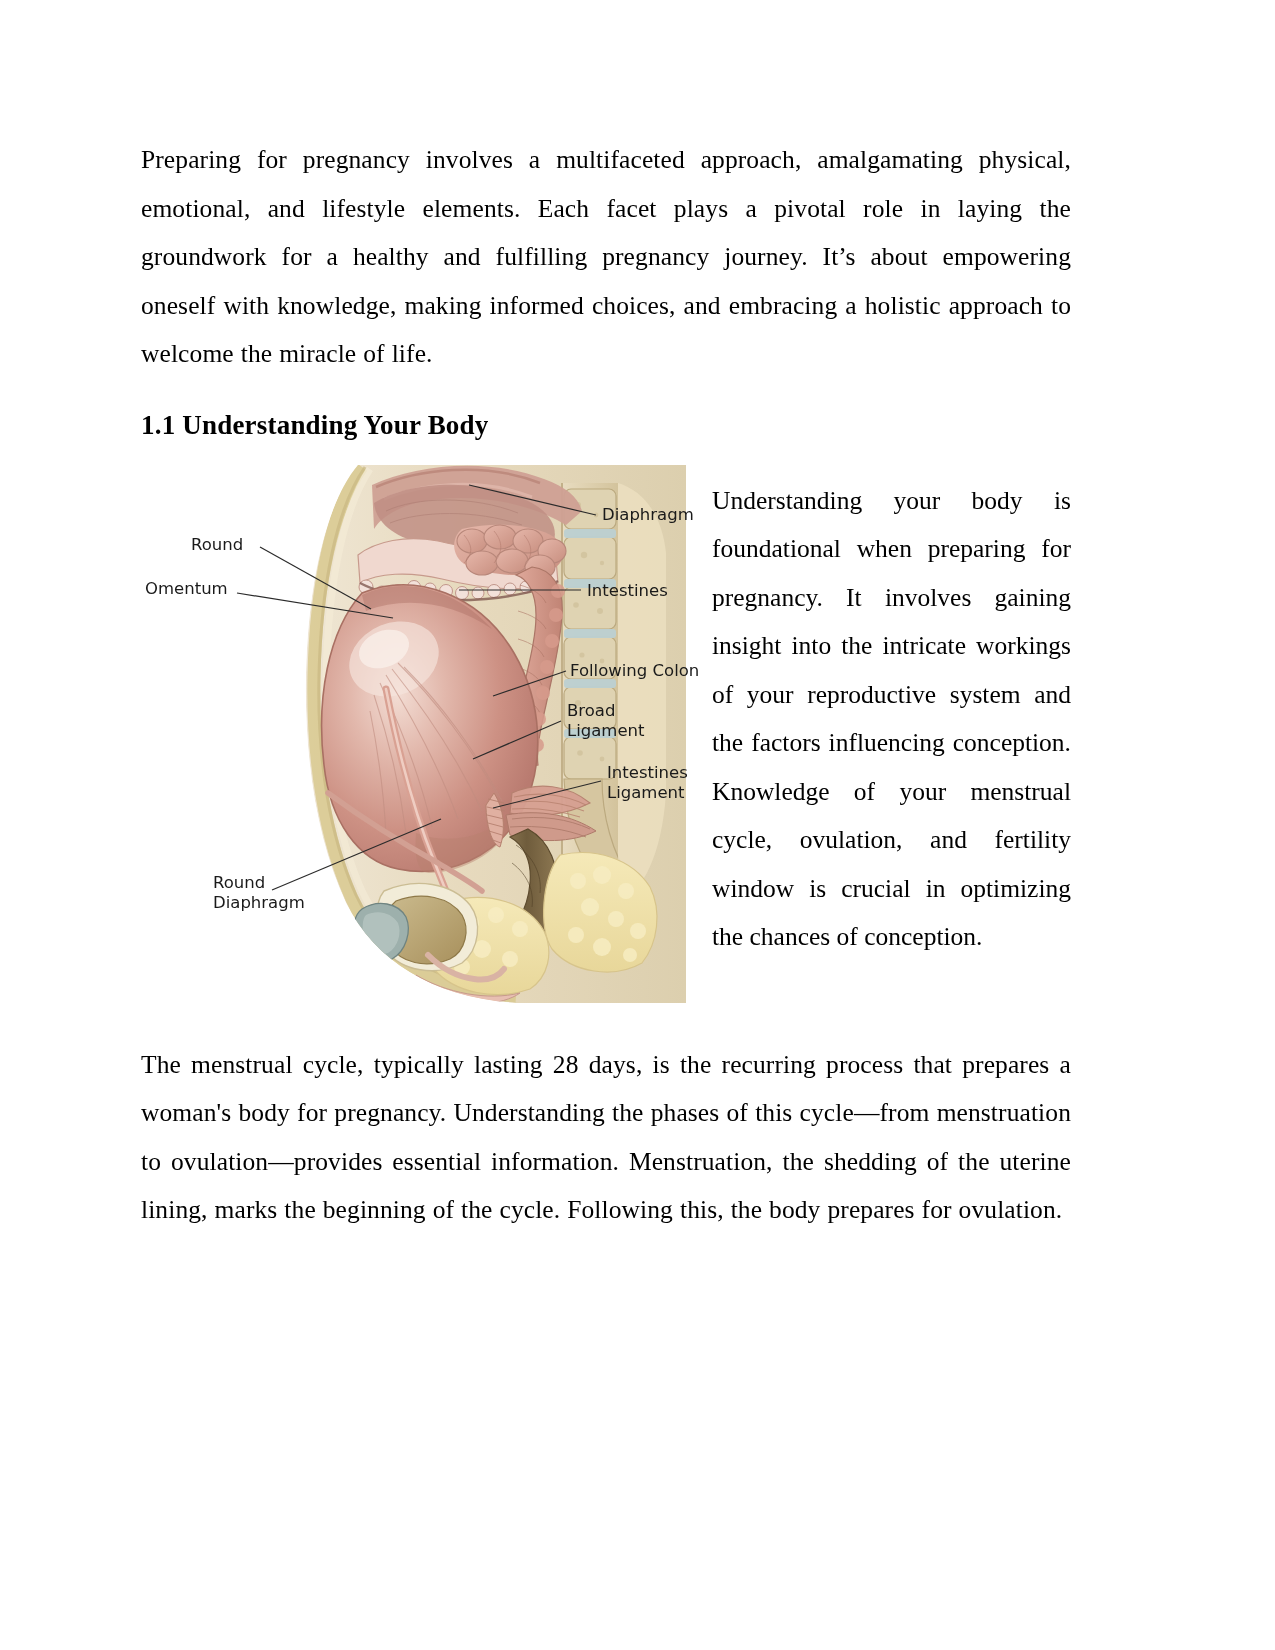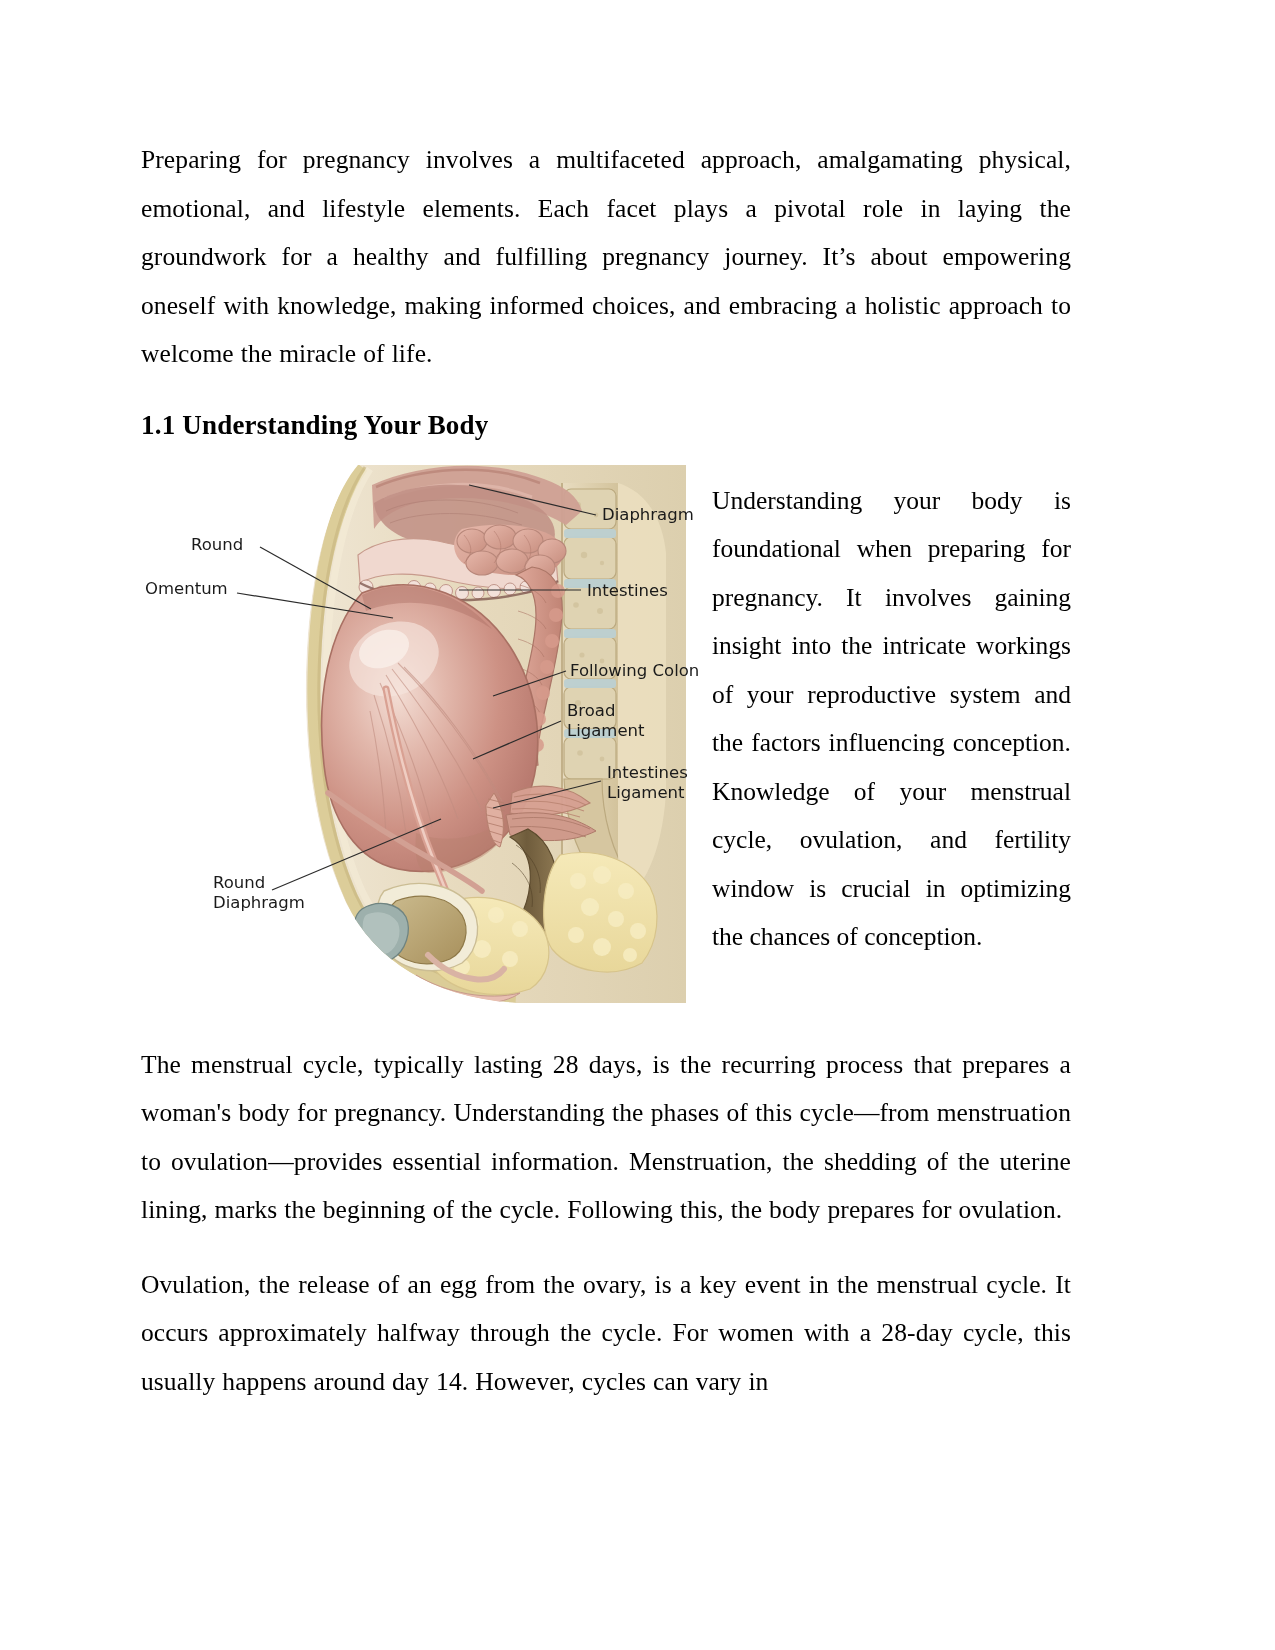--- a/index.html
+++ b/index.html
@@ -404,16 +404,15 @@
 Ligament</div>
         <div class="lbl right" style="left:466px; top:300px;">Intestines
 Ligament</div>
       </div>
 
       <div class="side-text">Understanding your body is foundational when preparing for pregnancy. It involves gaining insight into the intricate workings of your reproductive system and the factors influencing conception. Knowledge of your menstrual cycle, ovulation, and fertility window is crucial in optimizing the chances of conception.</div>
     </div>
 
     <p class="body-text" style="margin-top:18px;">The menstrual cycle, typically lasting 28 days, is the recurring process that prepares a woman's body for pregnancy. Understanding the phases of this cycle—from menstruation to ovulation—provides essential information. Menstruation, the shedding of the uterine lining, marks the beginning of the cycle. Following this, the body prepares for ovulation.</p>
 
-    <p class="body-text">Ovulation, the release of an egg from the ovary, is a key event in the menstrual cycle. It occurs approximately halfway through the cycle. For women with a 28-day cycle, this usually happens around day 14. However, cycles can vary in</p>
 
   </div>
 </div>
 
 </body></html>

